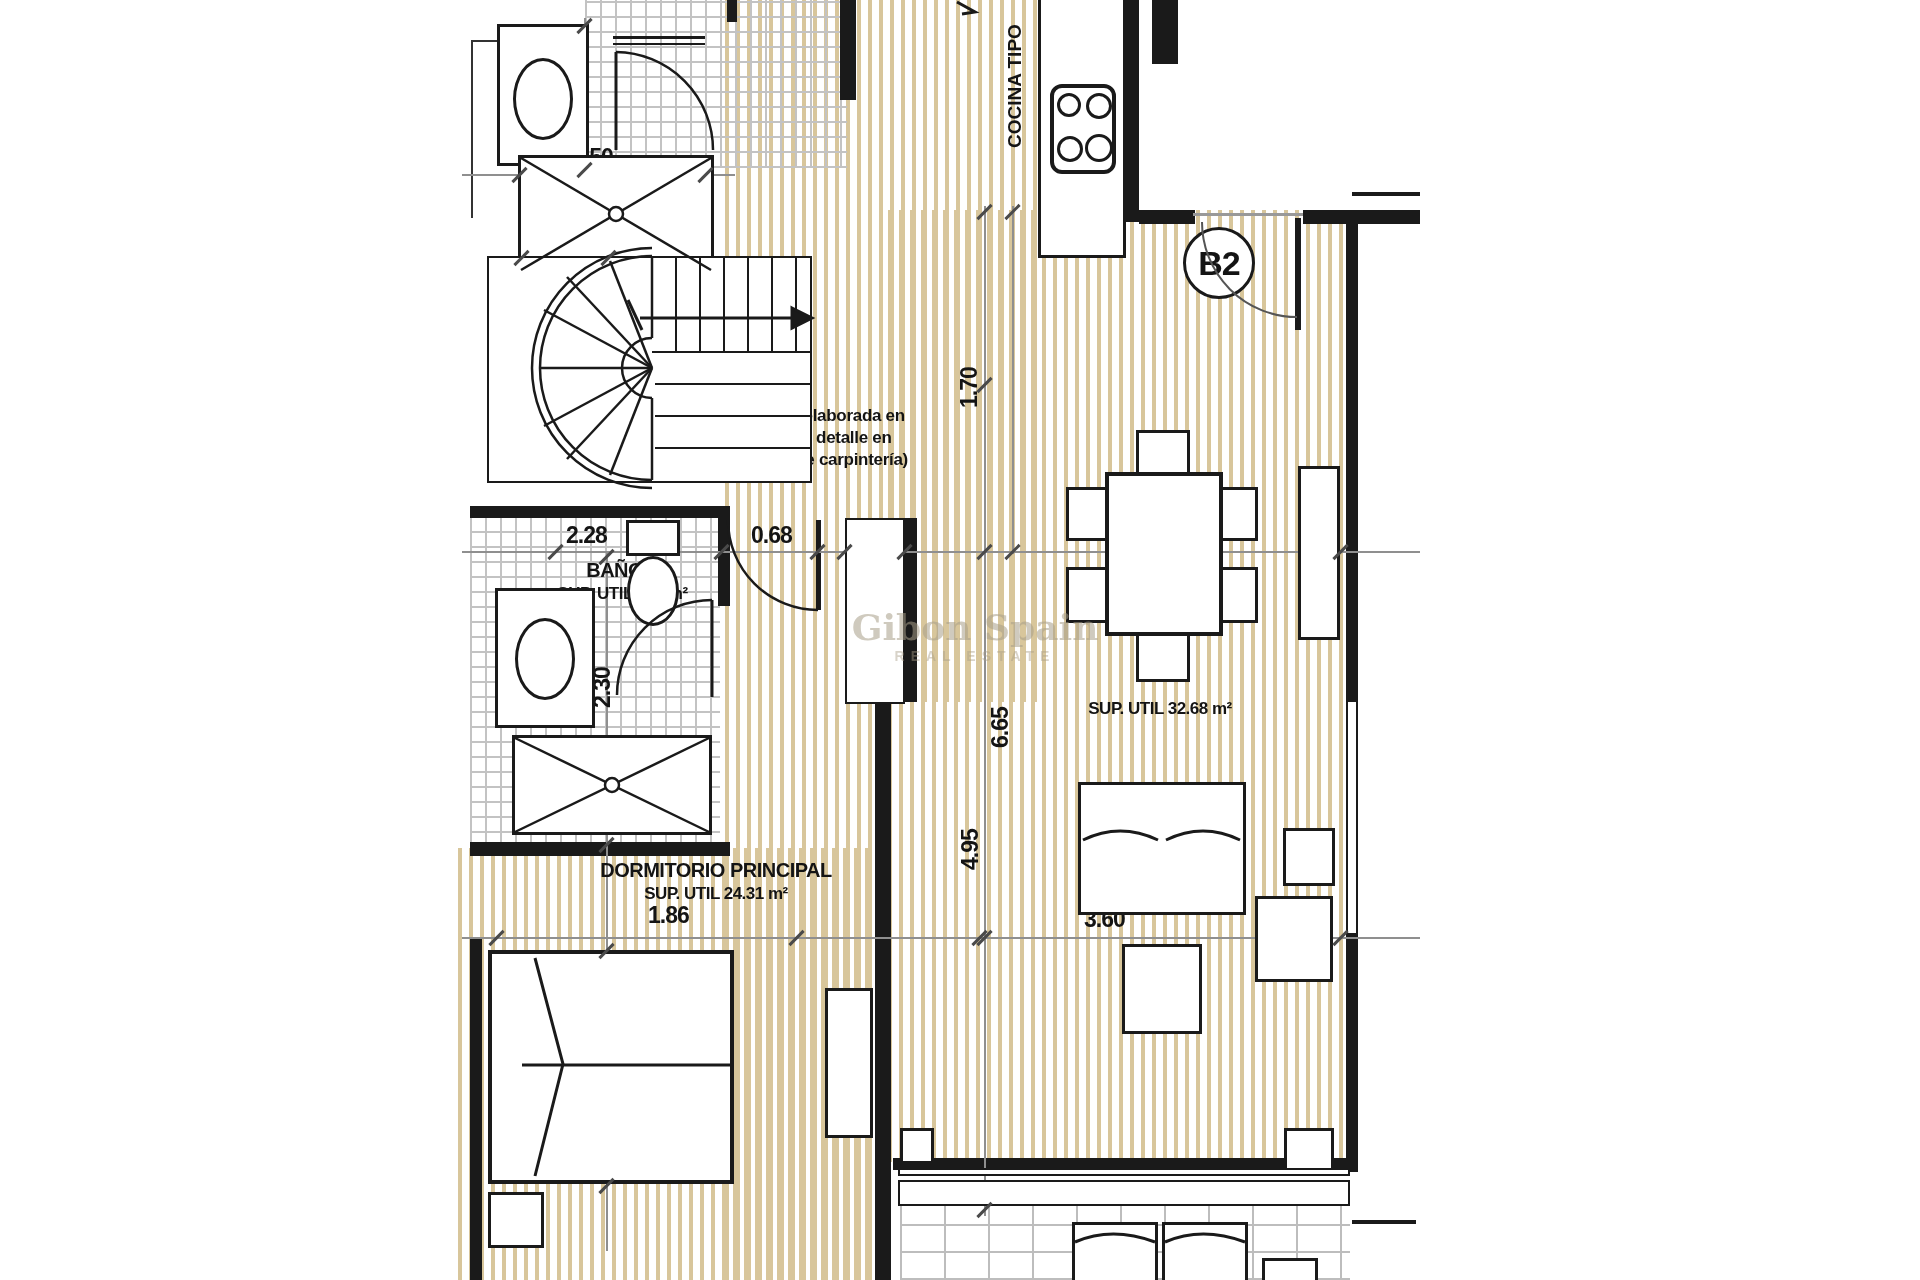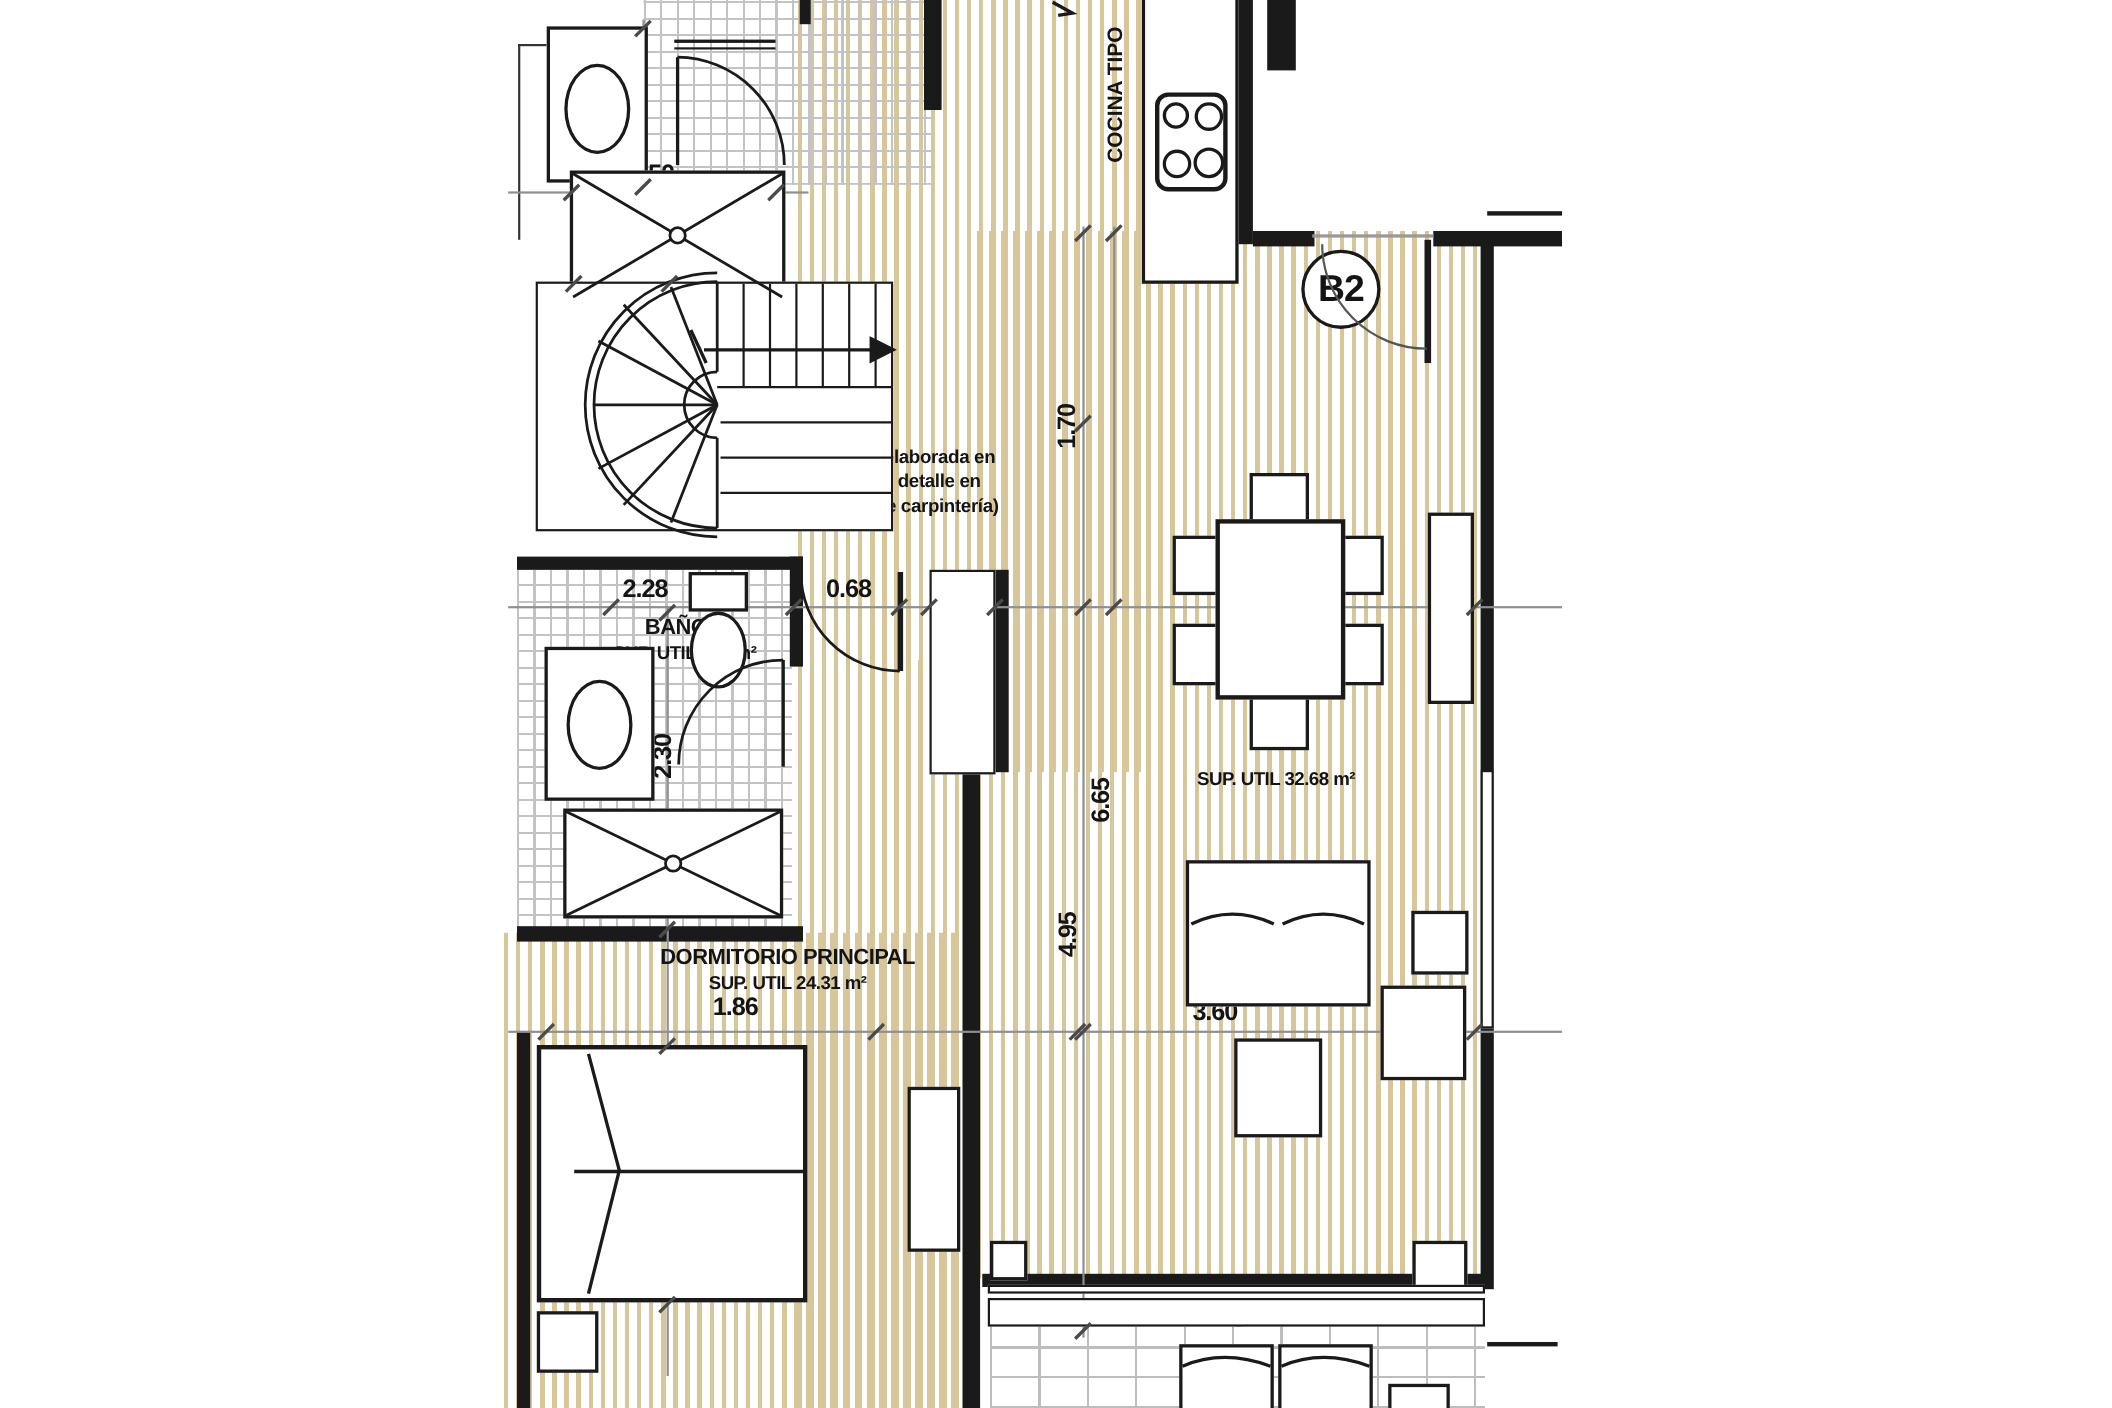--- a/index.html
+++ b/index.html
@@ -275,20 +275,24 @@
 
     <div class="note" style="left:698px;top:405px;width:234px;">
       <div>*Escalera elaborada en</div>
       <div>taller (ver detalle en</div>
       <div>memoría de carpintería)</div>
     </div>
 
     <div class="badge" style="left:1183px;top:227px;">B2</div>
   </div>
 
+  <div class="watermark" style="left:850px;top:606px;width:250px;">
+    <div class="w1">Gibon Spain</div>
+    <div class="w2">REAL ESTATE</div>
+  </div>
 
 <div class="tick layer-dims" style="left: 520px; top: 175px;"></div>
     <div class="tick layer-dims" style="left: 706px; top: 175px;"></div>
     <div class="tick layer-dims" style="left: 585px; top: 26px;"></div>
     <div class="tick layer-dims" style="left: 585px; top: 170px;"></div>
     <div class="tick layer-dims" style="left: 556px; top: 552px;"></div>
     <div class="tick layer-dims" style="left: 722px; top: 552px;"></div>
     <div class="tick layer-dims" style="left: 818px; top: 552px;"></div>
     <div class="tick layer-dims" style="left: 845px; top: 552px;"></div>
     <div class="tick layer-dims" style="left: 905px; top: 552px;"></div>

